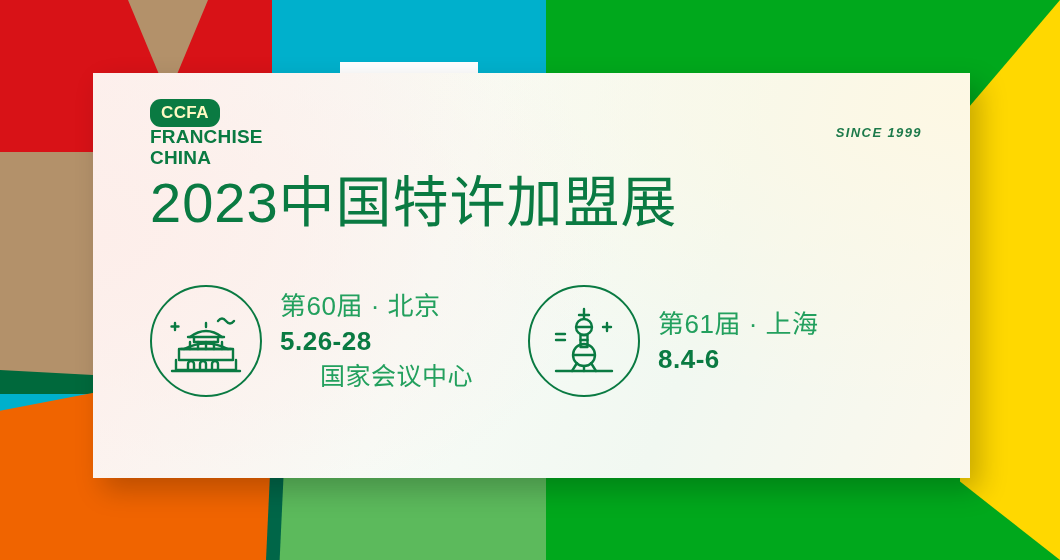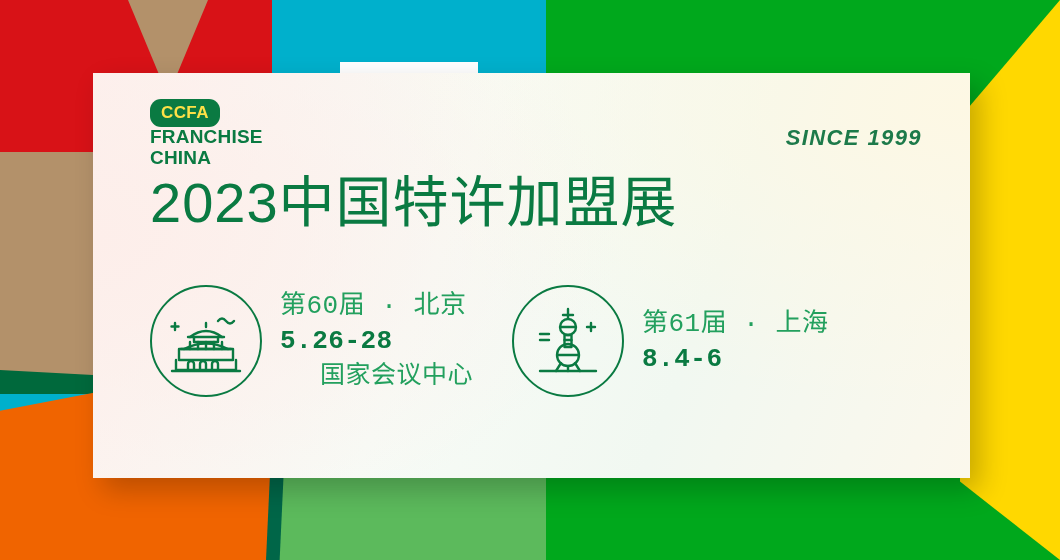--- a/index.html
+++ b/index.html
@@ -132,41 +132,41 @@
   }
   .brand {
     position: absolute;
     left: 0;
     top: 0;
     color: #0a7a42;
   }
   .brand-pill {
     display: inline-block;
     background: #0a7a42;
-    color: #fde047;
+    color: #fef9c3;
     font-size: 17px;
     font-weight: bold;
     letter-spacing: 0.4px;
     line-height: 1;
     padding: 5px 11px 6px 11px;
     border-radius: 11px;
   }
   .brand-line {
     display: block;
     font-size: 19px;
     font-weight: bold;
     letter-spacing: 0.2px;
     line-height: 1.08;
     color: #0a7a42;
   }
   .since {
     position: absolute;
     right: 0;
     top: 26px;
-    font-size: 22px;
+    font-size: 13px;
     font-weight: bold;
     font-style: italic;
     letter-spacing: 1.4px;
     color: #1d7a4a;
   }
 
   
   .title {
     position: absolute;
     left: 57px;
@@ -179,22 +179,21 @@
     white-space: nowrap;
   }
 
   
   .events {
     position: absolute;
     left: 57px;
     top: 212px;
     right: 38px;
     display: flex;
-    gap: 32px;
-    font-family: Liberation Mono, monospace;
+    gap: 48px;
   }
   .event {
     display: flex;
     align-items: center;
     gap: 18px;
   }
   .event:first-child { width: 330px; }
 
   .ev-icon {
     flex: 0 0 auto;

